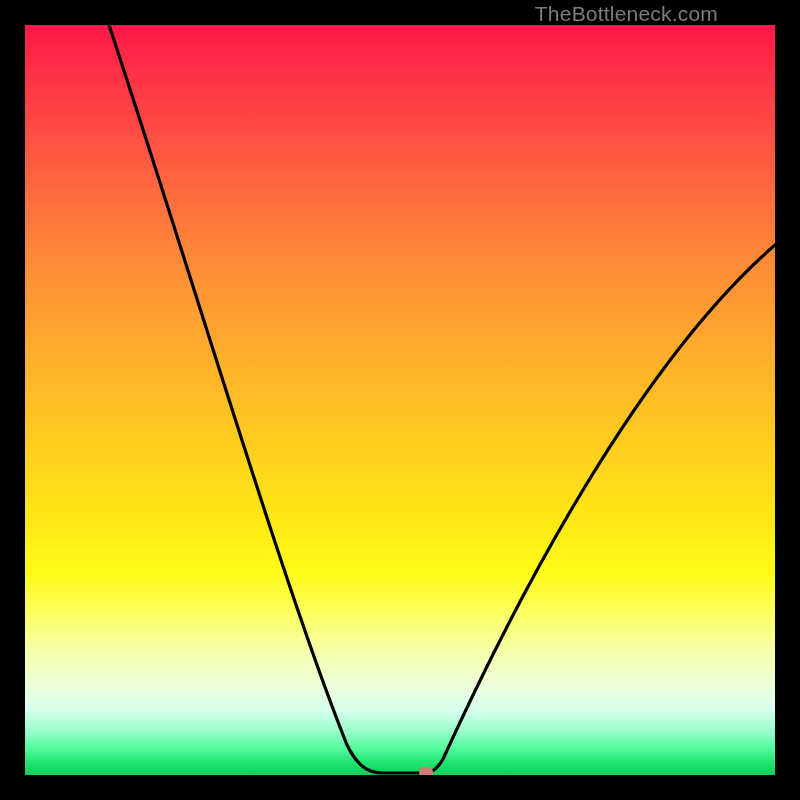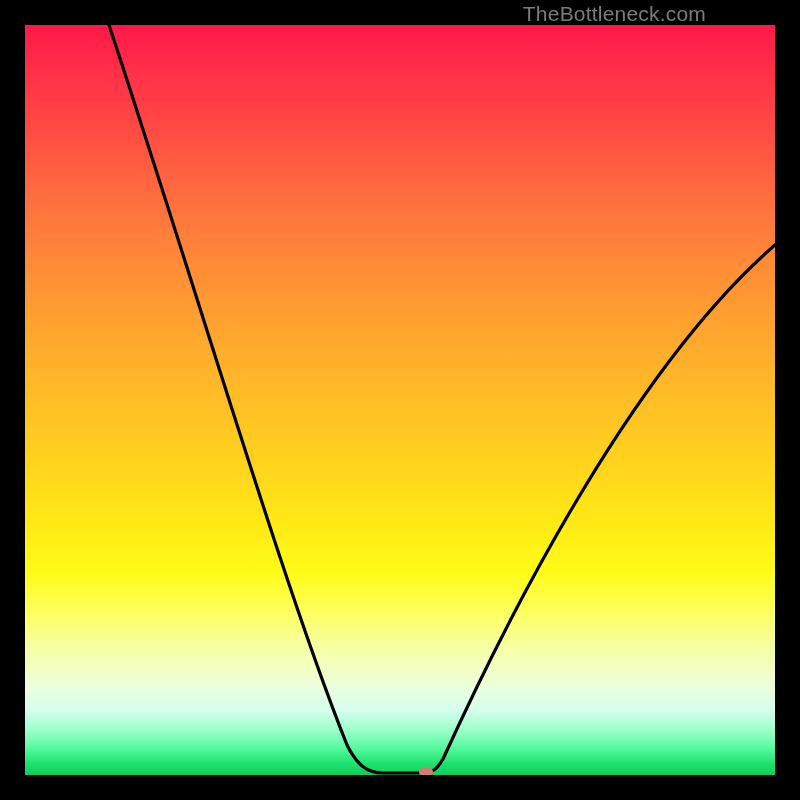--- a/index.html
+++ b/index.html
@@ -9,20 +9,21 @@
     height: 800px;
     overflow: hidden;
     background: #000;
     font-family: Arial, Helvetica, sans-serif;
   }
   .frame {
     position: relative;
     width: 712px;
     height: 800px;
     background: #000;
+    padding-left: 12px;
   }
   .plot {
     position: absolute;
     left: 25px;
     top: 25px;
     width: 750px;
     height: 750px;
     overflow: hidden;
   }
   .gradient {

